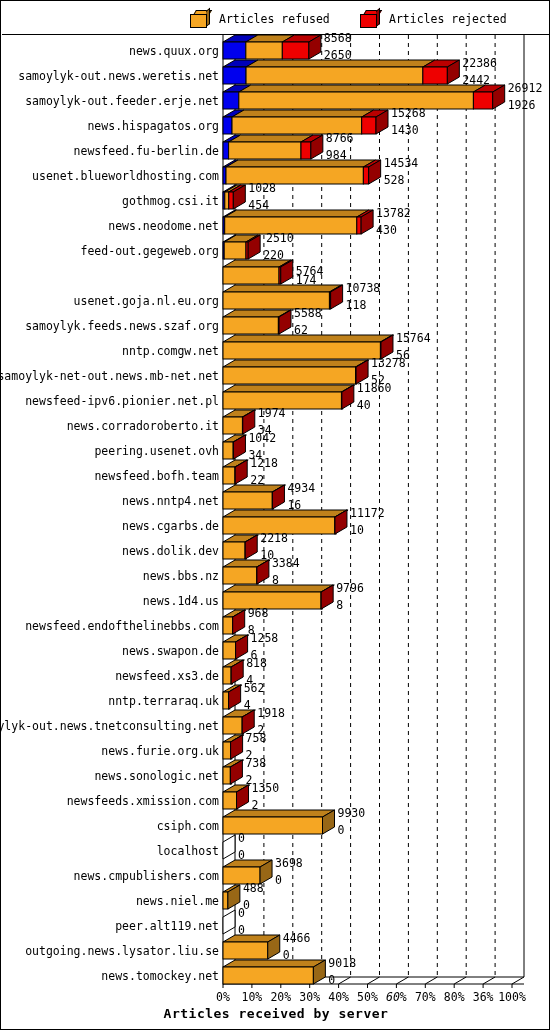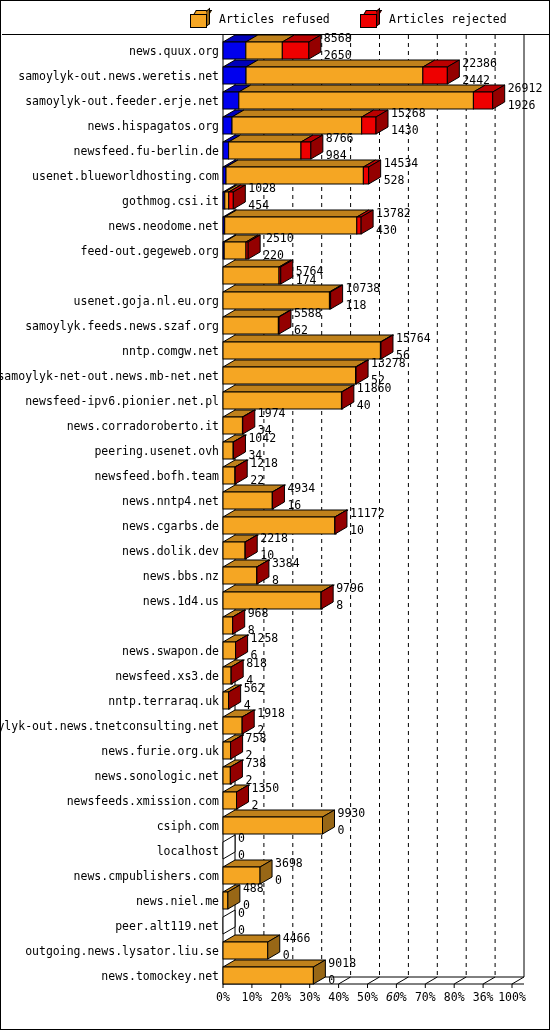--- a/index.html
+++ b/index.html
@@ -468,20 +468,21 @@
       <div class="row-label" style="top: 335px; right: 332px;">samoylyk-net-out.news.mb-net.net</div>
       <div class="row-label" style="top: 360px; right: 332px;">newsfeed-ipv6.pionier.net.pl</div>
       <div class="row-label" style="top: 385px; right: 332px;">news.corradoroberto.it</div>
       <div class="row-label" style="top: 410px; right: 332px;">peering.usenet.ovh</div>
       <div class="row-label" style="top: 435px; right: 332px;">newsfeed.bofh.team</div>
       <div class="row-label" style="top: 460px; right: 332px;">news.nntp4.net</div>
       <div class="row-label" style="top: 485px; right: 332px;">news.cgarbs.de</div>
       <div class="row-label" style="top: 510px; right: 332px;">news.dolik.dev</div>
       <div class="row-label" style="top: 535px; right: 332px;">news.bbs.nz</div>
       <div class="row-label" style="top: 560px; right: 332px;">news.1d4.us</div>
+      <div class="row-label" style="top: 585px; right: 332px;">newsfeed.endofthelinebbs.com</div>
       <div class="row-label" style="top: 610px; right: 332px;">news.swapon.de</div>
       <div class="row-label" style="top: 635px; right: 332px;">newsfeed.xs3.de</div>
       <div class="row-label" style="top: 660px; right: 332px;">nntp.terraraq.uk</div>
       <div class="row-label" style="top: 685px; right: 332px;">samoylyk-out.news.tnetconsulting.net</div>
       <div class="row-label" style="top: 710px; right: 332px;">news.furie.org.uk</div>
       <div class="row-label" style="top: 735px; right: 332px;">news.sonologic.net</div>
       <div class="row-label" style="top: 760px; right: 332px;">newsfeeds.xmission.com</div>
       <div class="row-label" style="top: 785px; right: 332px;">csiph.com</div>
       <div class="row-label" style="top: 810px; right: 332px;">localhost</div>
       <div class="row-label" style="top: 835px; right: 332px;">news.cmpublishers.com</div>
@@ -571,13 +572,14 @@
       <div class="tick-label" style="left: 290.7px; width: 36px; top: 955px;">30%</div>
       <div class="tick-label" style="left: 319.6px; width: 36px; top: 955px;">40%</div>
       <div class="tick-label" style="left: 348.5px; width: 36px; top: 955px;">50%</div>
       <div class="tick-label" style="left: 377.4px; width: 36px; top: 955px; font-style: italic;">60%</div>
       <div class="tick-label" style="left: 406.3px; width: 36px; top: 955px;">70%</div>
       <div class="tick-label" style="left: 435.2px; width: 36px; top: 955px;">80%</div>
       <div class="tick-label" style="left: 464.1px; width: 36px; top: 955px;">36%</div>
       <div class="tick-label" style="left: 493px; width: 36px; top: 955px;">100%</div>
     </div>
 
+  <div id="xaxis-title" style="top: 1005px;">Articles received by server</div>
 </div>
 
 </body></html>

